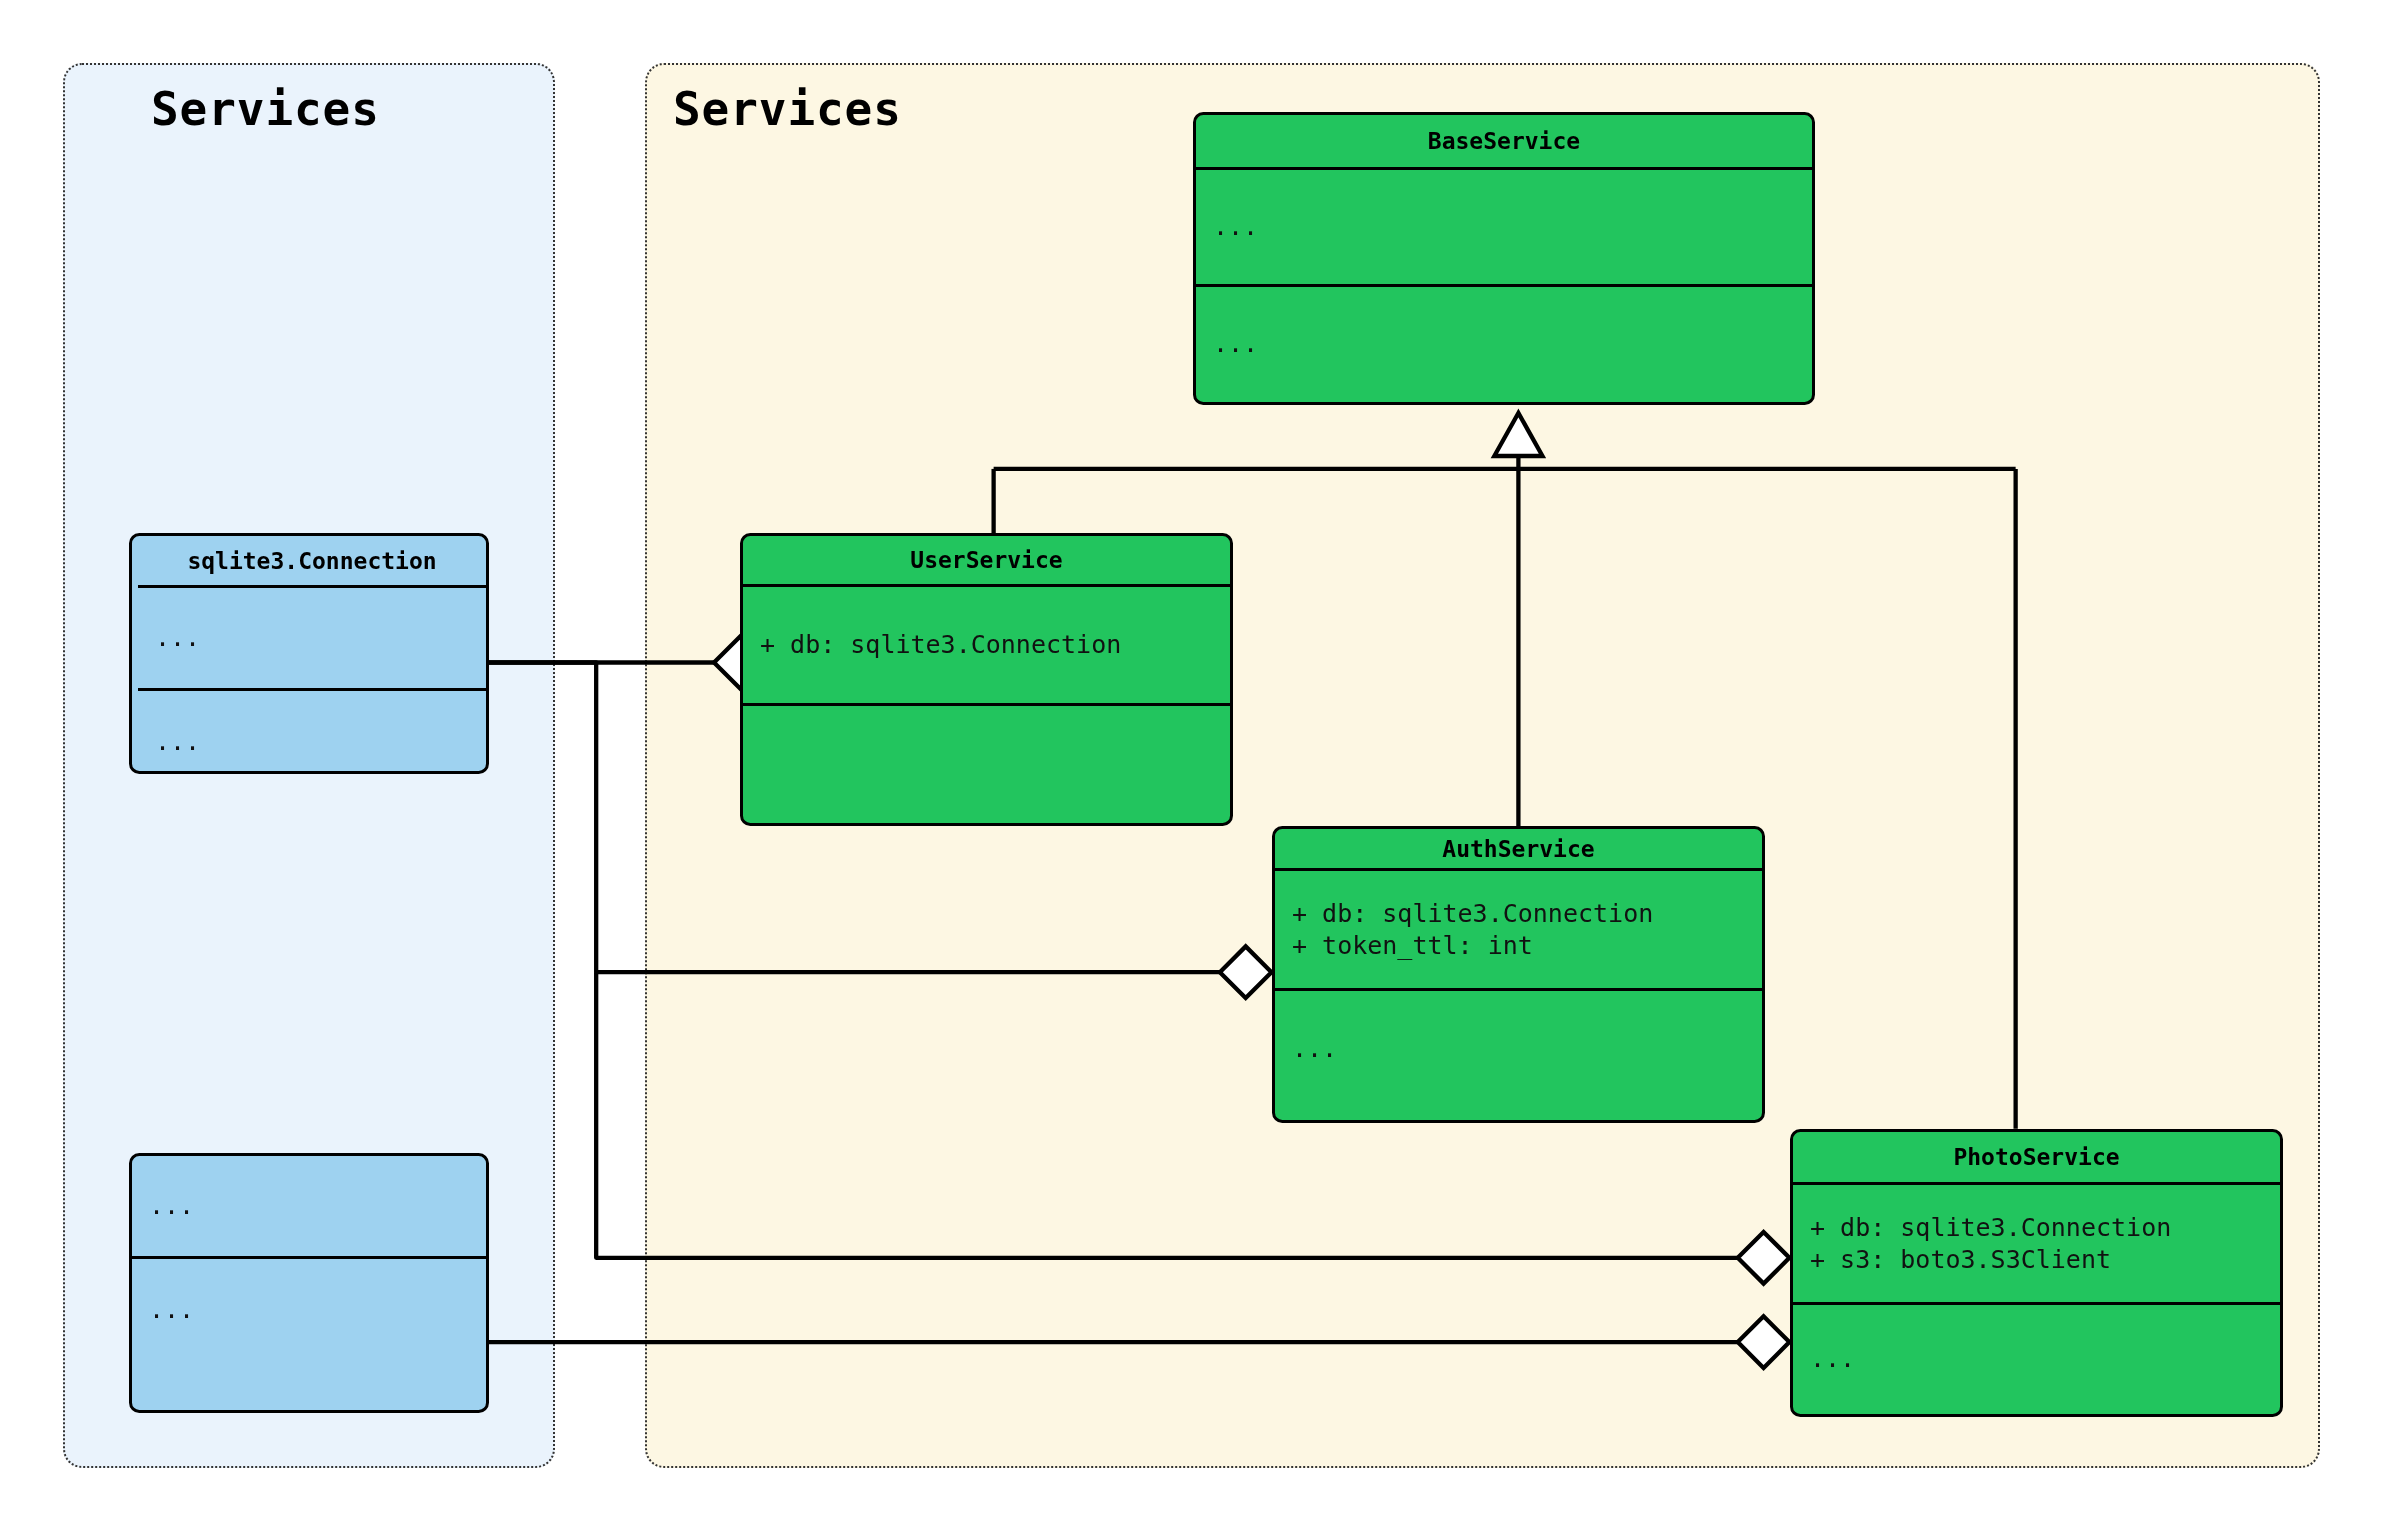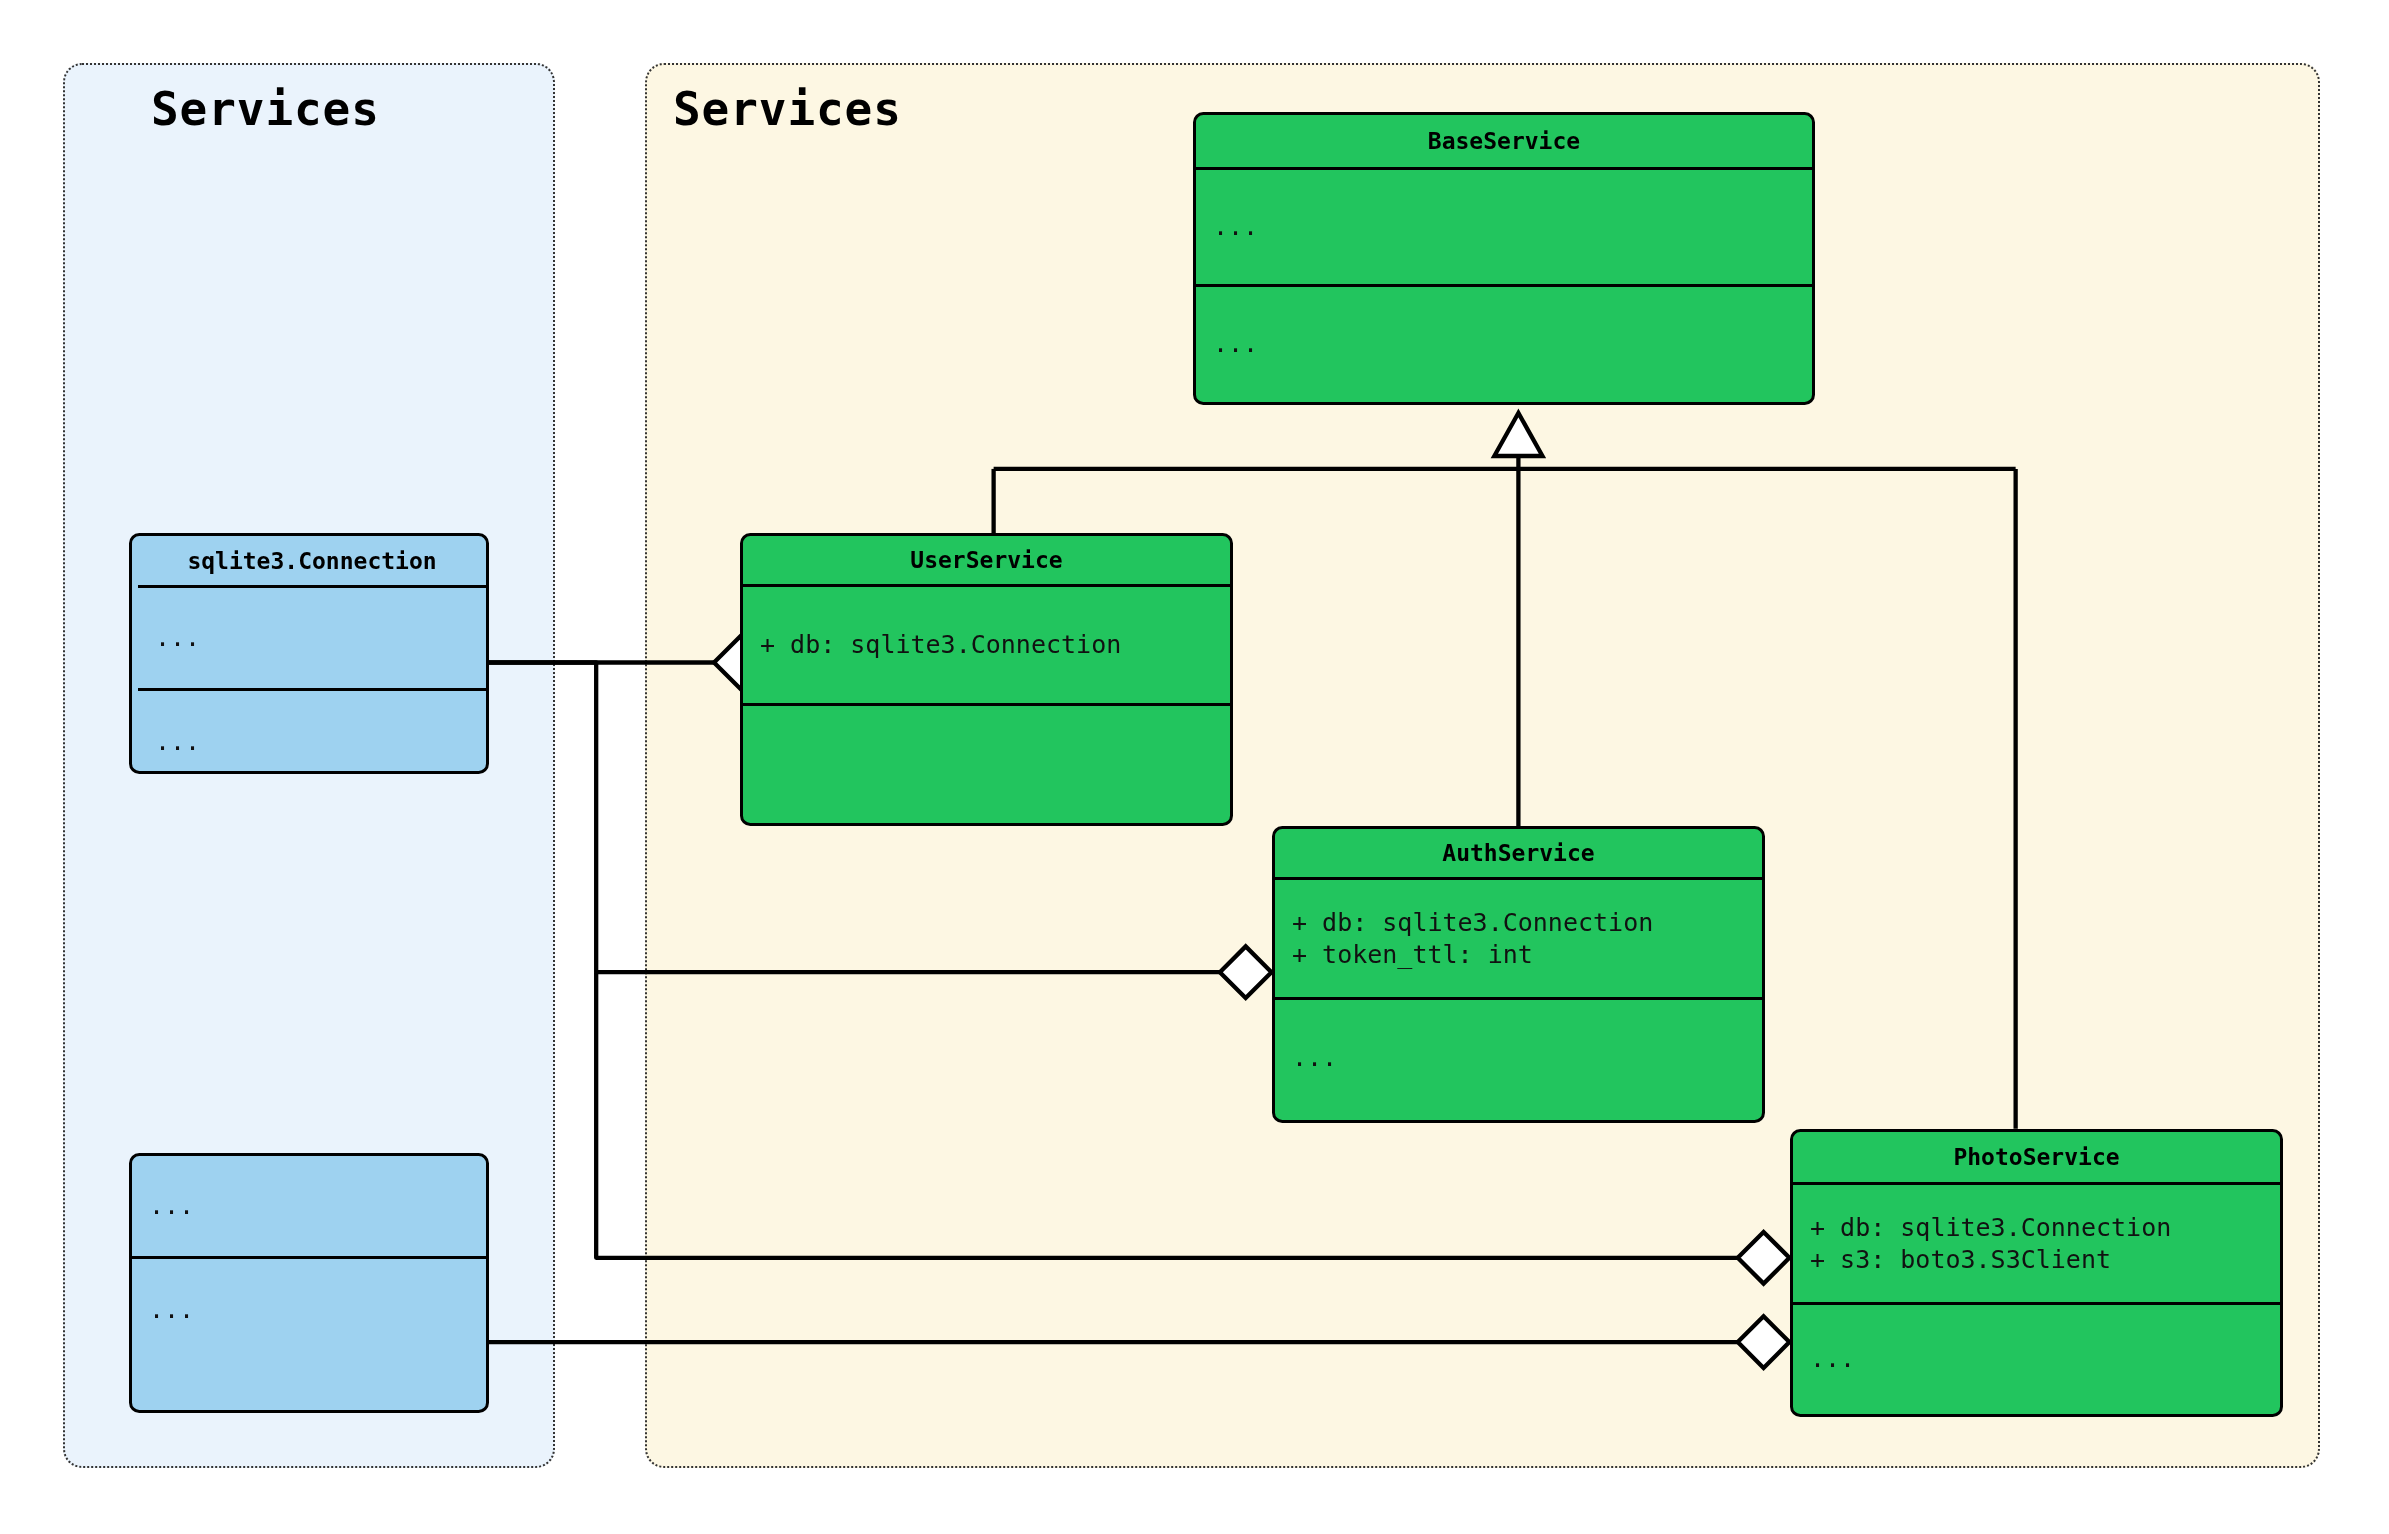--- a/index.html
+++ b/index.html
@@ -138,21 +138,21 @@
     <div class="compartment members" style="height:114px;">...</div>
   </div>
 
   <div class="uml-class svc" style="left:740px; top:533px; width:493px; height:293px;">
     <div class="compartment class-name" style="height:51px;">UserService</div>
     <div class="compartment members attrs" style="height:119px;">+ db: sqlite3.Connection</div>
     <div class="compartment members" style="height:114px;"></div>
   </div>
 
   <div class="uml-class svc" style="left:1272px; top:826px; width:493px; height:297px;">
-    <div class="compartment class-name" style="height:51px;">AuthService</div>
+    <div class="compartment class-name" style="height:42px;">AuthService</div>
     <div class="compartment members attrs" style="height:120px;">+ db: sqlite3.Connection
 + token_ttl: int</div>
     <div class="compartment members" style="height:116px;">...</div>
   </div>
 
   <div class="uml-class svc" style="left:1790px; top:1129px; width:493px; height:288px;">
     <div class="compartment class-name" style="height:53px;">PhotoService</div>
     <div class="compartment members attrs" style="height:120px;">+ db: sqlite3.Connection
 + s3: boto3.S3Client</div>
     <div class="compartment members" style="height:108px;">...</div>

